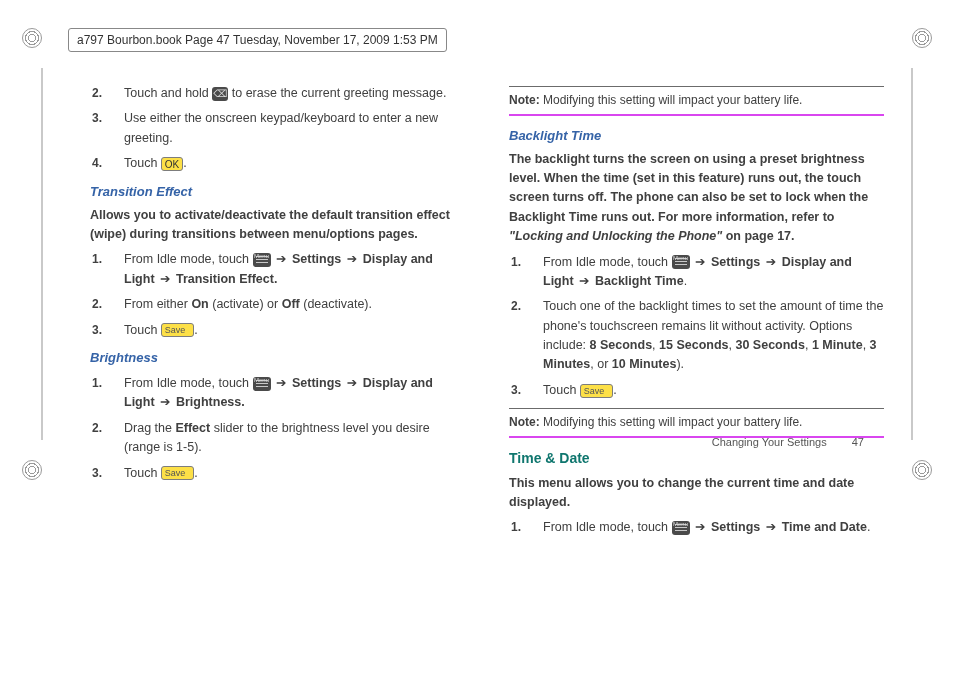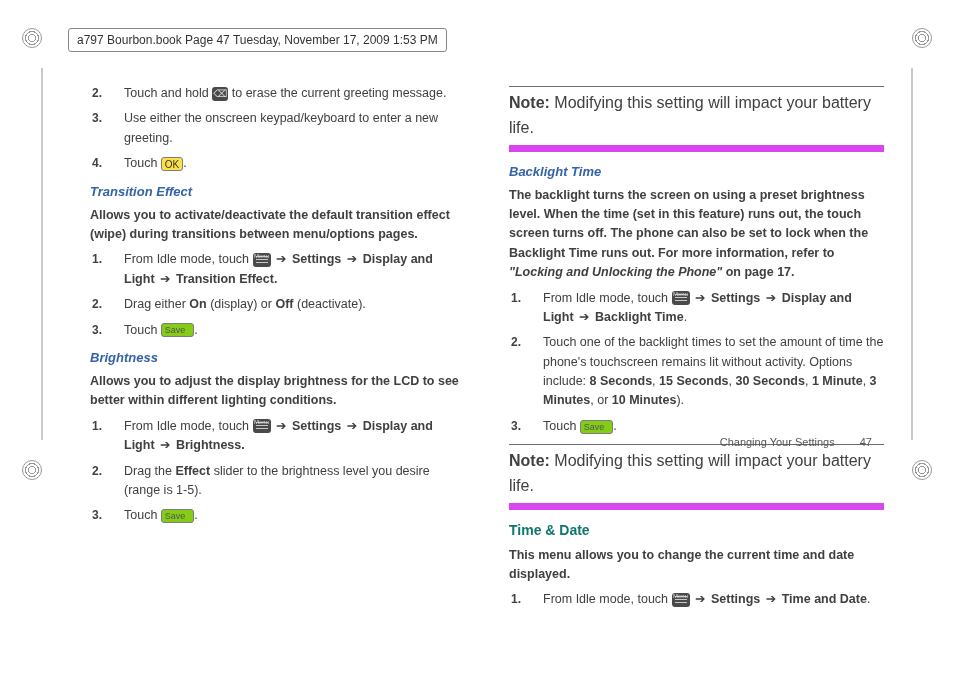--- a/index.html
+++ b/index.html
@@ -30,33 +30,33 @@
   
   ol.steps { list-style:none; padding-left:28px; }
   ol.steps > li { position:relative; margin:6px 0; padding-left:6px; }
   ol.steps > li .num { position:absolute; left:-26px; top:0; font-weight:700; font-size:12px; }
   .boldtxt { font-weight:700; }
   .arrow { font-weight:400; padding:0 2px; }
   .ital { font-style:italic; }
 
   
   .btn-ok { display:inline-block; border:1px solid #7d7d7d; background:#fde047; border-radius:3px; padding:0 3px; font-size:10px; line-height:13px; height:14px; vertical-align:middle; color:#333;}
-  .btn-save { display:inline-block; border:1px solid #7d7d7d; background:#84cc16; border-radius:3px; padding:0 8px 0 3px; font-size:9px; line-height:13px; height:14px; vertical-align:middle; color:#555;}
+  .btn-save { display:inline-block; border:1px solid #7d7d7d; background:#fde047; border-radius:3px; padding:0 8px 0 3px; font-size:9px; line-height:13px; height:14px; vertical-align:middle; color:#555;}
   .btn-menu { display:inline-block; width:18px; height:14px; border-radius:3px; background:#4a4a4a; vertical-align:middle; position:relative; }
   .btn-menu::before { content:""; position:absolute; left:3px; right:3px; top:3px; height:1px; background:#c8c8c8; box-shadow:0 3px 0 #c8c8c8, 0 6px 0 #c8c8c8; }
   .btn-menu::after { content:"Menu"; position:absolute; top:-1px; left:0; right:0; text-align:center; font-size:6px; color:#ddd; }
   .btn-back { display:inline-block; width:16px; height:14px; border-radius:3px; background:#4a4a4a; vertical-align:middle; position:relative; }
   .btn-back::after { content:"⌫"; position:absolute; top:0; left:0; right:0; text-align:center; font-size:10px; color:#ddd; line-height:14px;}
 
   
-  .note-box { border-top:1px solid #6b6b6b; border-bottom:7px solid #d946ef; padding:4px 0; margin:8px 0 10px 0; font-size:16px; }
+  .note-box { border-top:1px solid #6b6b6b; border-bottom:2px solid #d946ef; padding:4px 0; margin:8px 0 10px 0; font-size:12px; }
   .note-box .nb { font-weight:700; }
 
   
-  .footer { position:absolute; right:82px; bottom:60px; font-size:11px; color:#555; }
+  .footer { position:absolute; right:90px; bottom:60px; font-size:11px; color:#555; }
   .footer .pn { display:inline-block; margin-left:22px; }
 </style>
 </head>
 <body>
 
 <div class="page">
   <div class="corner tl"></div>
   <div class="corner tr"></div>
   <div class="corner bl"></div>
   <div class="corner br"></div>
@@ -86,30 +86,29 @@
       <div class="h-sub">Transition Effect</div>
       <div class="para">Allows you to activate/deactivate the default transition effect (wipe) during transitions between menu/options pages.</div>
       <ol class="steps">
         <li>
           <span class="num">1.</span>
           <span>From Idle mode, touch </span><span class="btn-menu"></span>
           <span class="arrow"> ➔ </span><span class="boldtxt">Settings</span><span class="arrow"> ➔ </span><span class="boldtxt">Display and Light</span><span class="arrow"> ➔ </span><span class="boldtxt">Transition Effect.</span>
         </li>
         <li>
           <span class="num">2.</span>
-          <span>Drag either </span><span class="boldtxt">On</span><span> (display) or </span><span class="boldtxt">Off</span><span> (deactivate).</span>
+          <span>From either </span><span class="boldtxt">On</span><span> (activate) or </span><span class="boldtxt">Off</span><span> (deactivate).</span>
         </li>
         <li>
           <span class="num">3.</span>
           <span>Touch </span><span class="btn-save">Save</span><span>.</span>
         </li>
       </ol>
 
       <div class="h-sub">Brightness</div>
-      <div class="para">Allows you to adjust the display brightness for the LCD to see better within different lighting conditions.</div>
       <ol class="steps">
         <li>
           <span class="num">1.</span>
           <span>From Idle mode, touch </span><span class="btn-menu"></span>
           <span class="arrow"> ➔ </span><span class="boldtxt">Settings</span><span class="arrow"> ➔ </span><span class="boldtxt">Display and Light</span><span class="arrow"> ➔ </span><span class="boldtxt">Brightness.</span>
         </li>
         <li>
           <span class="num">2.</span>
           <span>Drag the </span><span class="boldtxt">Effect</span><span> slider to the brightness level you desire (range is 1-5).</span>
         </li>

